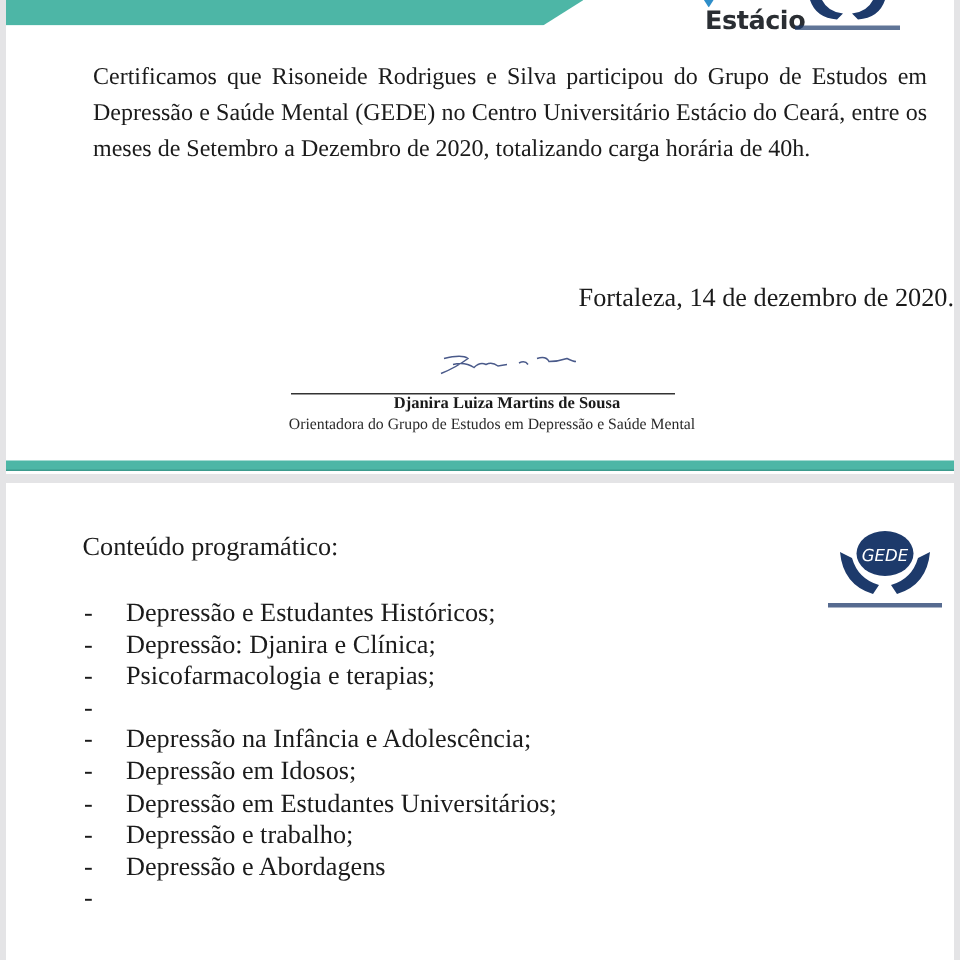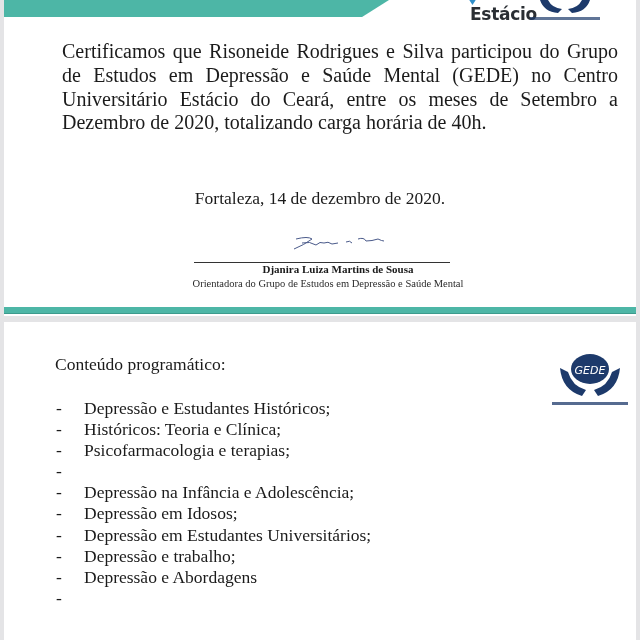--- a/index.html
+++ b/index.html
@@ -17,23 +17,23 @@
   .estacio-mark { position: absolute; left: 31px; top: -2px; width: 9px; height: 7px; background: #2f8ec9;
                   clip-path: polygon(0 0, 100% 0, 50% 100%); }
   .estacio-text { position: absolute; left: 17px; top: 4px; font-family: "DejaVu Sans", sans-serif;
                   font-size: 17px; font-weight: bold; color: #2a2e33; letter-spacing: -0.3px; margin-left: 16px; }
 
   .gede-top { position: absolute; left: 526px; top: 0; width: 70px; height: 24px; }
   .gede-top .hands { position: absolute; left: 8px; top: 0; width: 54px; height: 14px; }
   .gede-top .cap { position: absolute; left: 0; top: 17px; width: 70px; height: 3px; background: #1d3a6b; opacity: 0.7; }
 
   .cert-body { position: absolute; left: 58px; top: 40px; width: 556px; font-family: "Liberation Serif", serif;
-               font-size: 20px; line-height: 23.8px; text-align: justify; color: #1b1b1b; }
+               font-size: 16px; line-height: 23.8px; text-align: justify; color: #1b1b1b; }
 
-  .date-line { position: absolute; left: 0; width: 632px; top: 188px; text-align: center;
+  .date-line { position: absolute; left: 0; width: 632px; top: 188px; text-align: right;
                font-family: "Liberation Serif", serif; font-size: 17.5px; color: #1b1b1b; }
 
   .signature { position: absolute; left: 286px; top: 233px; width: 96px; height: 20px; }
   .sig-rule { position: absolute; left: 190px; top: 262px; width: 256px; height: 1px; background: #333; }
   .signer-name { position: absolute; left: 18px; width: 632px; top: 263px; text-align: center;
                  font-family: "Liberation Serif", serif; font-weight: bold; font-size: 11px; color: #1a1a1a; }
   .signer-role { position: absolute; left: 0; width: 632px; top: 278px; text-align: center;
                  font-family: "Liberation Serif", serif; font-size: 10.5px; color: #2a2a2a; padding-left: 16px; }
 
   .bottom-bar { position: absolute; left: 0; top: 307px; width: 632px; height: 7px; background: #4db6a6;
@@ -95,21 +95,21 @@
     <div class="gede-caption"></div>
   </div>
 
   <ul class="programme-list">
     <li>
         <span class="dash">-</span>
         <span>Depressão e Estudantes Históricos;</span>
       </li>
     <li>
         <span class="dash">-</span>
-        <span>Históricos: Teoria e Clínica;</span>
+        <span>Depressão: Djanira e Clínica;</span>
       </li>
     <li>
         <span class="dash">-</span>
         <span>Psicofarmacologia e terapias;</span>
       </li>
     <li>
         <span class="dash">-</span>
       </li>
     <li>
         <span class="dash">-</span>

